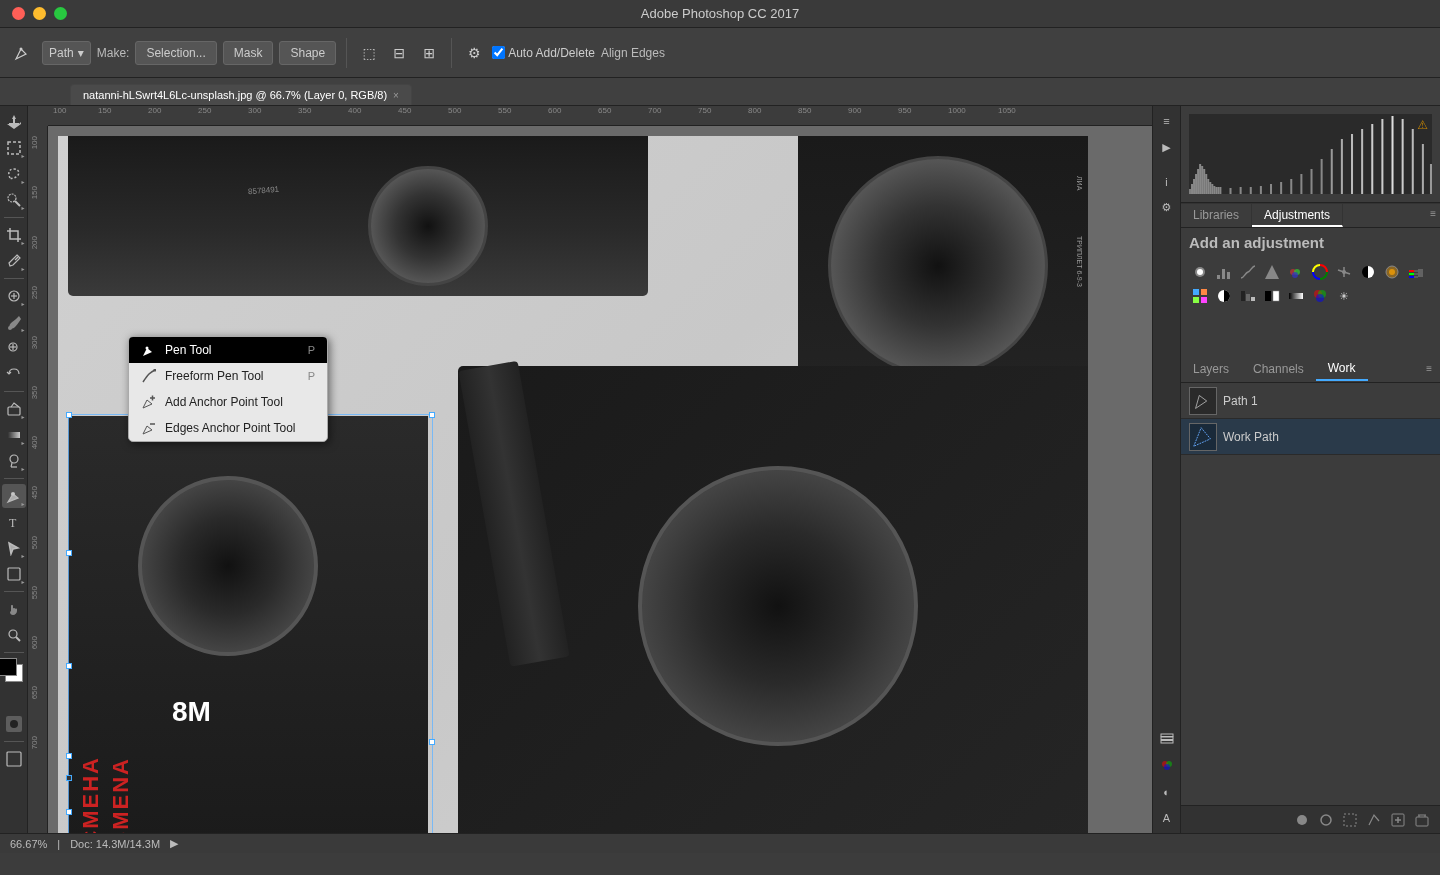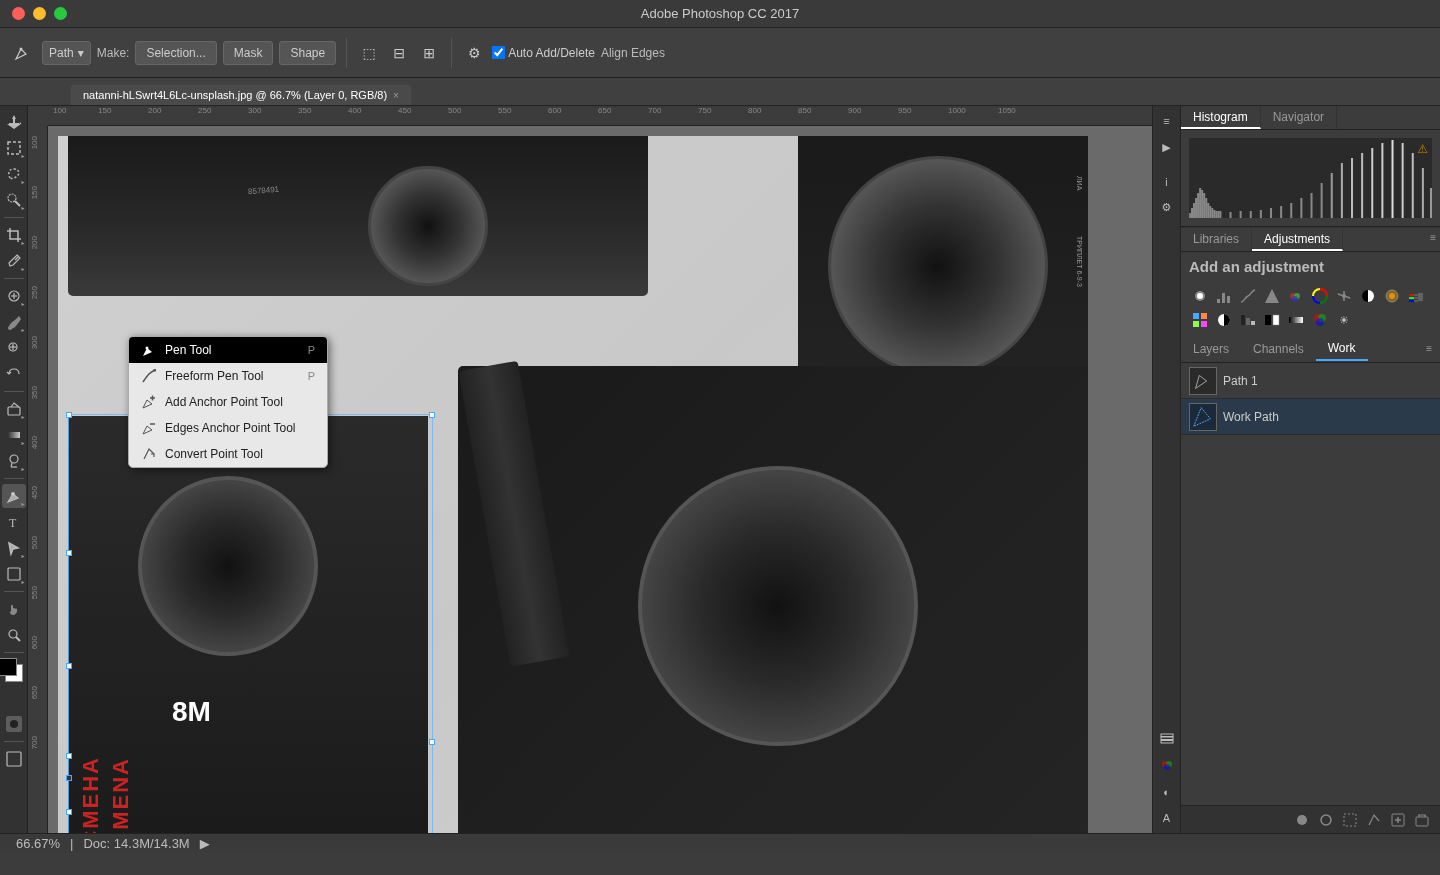--- a/index.html
+++ b/index.html
@@ -271,20 +271,21 @@
       display: flex;
       flex-direction: column;
       overflow: hidden;
     }
     .layers-tab-bar {
       display: flex;
       background: #3c3c3c;
       border-bottom: 1px solid #222;
       height: 28px;
       align-items: center;
+      margin-top: 44px;
     }
     .layers-tab {
       padding: 4px 12px;
       font-size: 12px;
       color: #999;
       cursor: pointer;
     }
     .layers-tab.active { color: #fff; border-bottom: 2px solid #4af; }
     .layer-list { flex: 1; overflow-y: auto; }
     .layer-item {
@@ -322,23 +323,23 @@
     }
     .rs-btn { width: 22px; height: 22px; display: flex; align-items: center; justify-content: center; color: #bbb; font-size: 11px; cursor: pointer; border-radius: 2px; }
 
     
     #status-bar {
       height: 20px;
       background: #3a3a3a;
       border-top: 1px solid #222;
       display: flex;
       align-items: center;
-      padding: 0 16px;
+      padding: 0 10px;
       gap: 10px;
-      font-size: 13px;
+      font-size: 11px;
       color: #bbb;
     }
     .swatch-wrapper { position: relative; width: 30px; height: 30px; }
 
     
     .path-thumb {
       width: 28px;
       height: 28px;
       background: #2a2a2a;
       border: 1px solid #666;
@@ -685,29 +686,20 @@
         </div>
         <div class="ctx-item">
           <div class="ctx-icon">
             <svg width="14" height="14" viewBox="0 0 14 14" fill="none">
                 <path d="M1 13L5 5L10 9L1 13Z" stroke="#555" stroke-width="1"></path>
                 <line x1="8" y1="3" x2="13" y2="3" stroke="#555" stroke-width="1.5"></line>
               </svg>
           </div>
           <span>Edges Anchor Point Tool</span>
         </div>
-        <div class="ctx-item">
-          <div class="ctx-icon">
-            <svg width="14" height="14" viewBox="0 0 14 14" fill="none">
-                <path d="M2 12L7 2L12 7" stroke="#555" stroke-width="1.2" fill="none"></path>
-                <polyline points="9,7 12,7 12,10" stroke="#555" stroke-width="1.2" fill="none"></polyline>
-              </svg>
-          </div>
-          <span>Convert Point Tool</span>
-        </div>
       </div>
     </div>
   </div>
 
   <div id="right-sidebar">
     <div class="rs-btn">≡</div>
     <div class="rs-btn">▶</div>
     <div style="height:4px;"></div>
     <div class="rs-btn">ℹ</div>
     <div class="rs-btn">⚙</div>
@@ -726,24 +718,20 @@
           <circle cx="7" cy="8" r="3" fill="rgba(0,0,255,0.5)"></circle>
         </svg>
     </div>
     <div class="rs-btn">◐</div>
     <div class="rs-btn">A</div>
   </div>
 
   <div id="right-panel">
 
     <div id="right-panel-top">
-      <div class="panel-tab-bar">
-        <div class="panel-tab active">Histogram</div>
-        <div class="panel-tab">Navigator</div>
-      </div>
       <div id="histogram-panel">
         <div id="histogram-canvas">
           
           <svg width="100%" height="100%" viewBox="0 0 240 80" preserveAspectRatio="none">
 
             <rect x="0" y="75" width="2" height="5" fill="#888" opacity="0.9"></rect>
             <rect x="2" y="70" width="2" height="10" fill="#888"></rect>
             <rect x="4" y="65" width="2" height="15" fill="#888"></rect>
             <rect x="6" y="60" width="2" height="20" fill="#888"></rect>
             <rect x="8" y="55" width="2" height="25" fill="#888"></rect>

